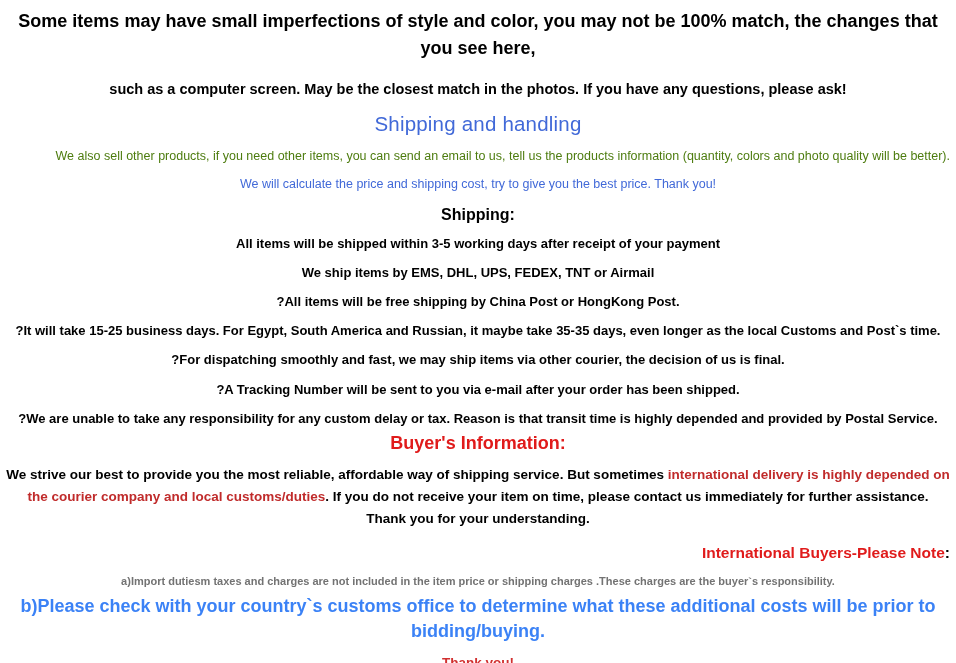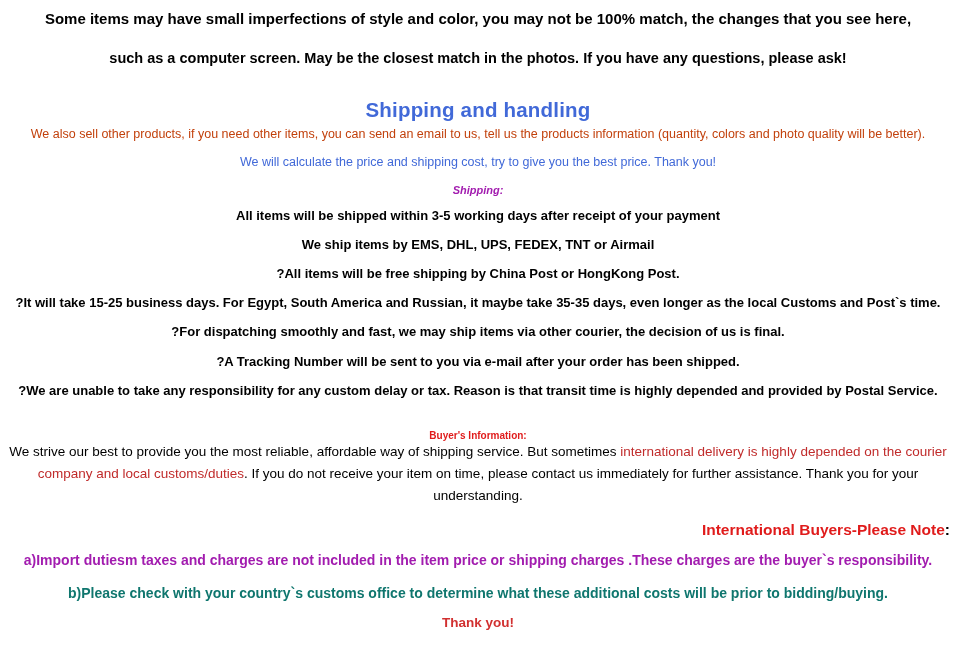--- a/index.html
+++ b/index.html
@@ -17,102 +17,103 @@
   .page {
     width: 956px;
     box-sizing: border-box;
     padding: 0 6px;
   }
   .line {
     text-align: center;
     font-weight: bold;
   }
   .intro {
-    font-size: 15px;
+    font-size: 18px;
     line-height: 1.48;
     margin-top: 8px;
   }
   .intro-2 {
     font-size: 14.5px;
     line-height: 1.48;
     margin-top: 18px;
   }
   .h-shipping-handling {
     color: #4169d8;
     font-size: 20.5px;
-    font-weight: bold;
-    margin-top: 28px;
+    font-weight: normal;
+    margin-top: 11px;
     letter-spacing: 0.2px;
   }
   .blue-small {
-    color: #c2410c;
+    color: #4d7c0f;
     font-size: 12.5px;
     font-weight: normal;
-    margin-top: 4px;
+    margin-top: 12px;
     line-height: 1.4;
+    text-align: right;
   }
   .blue-small-2 {
     color: #4169d8;
     font-size: 12.5px;
     font-weight: normal;
     margin-top: 11px;
     line-height: 1.4;
   }
   .h-orange {
-    color: #a21caf;
-    font-size: 11px;
+    color: #000000;
+    font-size: 16px;
     font-weight: bold;
     margin-top: 12px;
-    font-style: italic;
   }
   .body-line {
     font-size: 13px;
     font-weight: bold;
     margin-top: 11px;
     line-height: 1.4;
   }
   .body-line-sm {
     font-size: 13px;
     font-weight: bold;
     margin-top: 11px;
     line-height: 1.4;
   }
   .h-red {
     color: #e01b1b;
-    font-size: 10px;
+    font-size: 18px;
     font-weight: bold;
-    margin-top: 30px;
+    margin-top: 5px;
   }
   .h-red-note {
     color: #e01b1b;
     font-size: 15.5px;
     font-weight: bold;
     margin-top: 14px;
     text-align: right;
   }
   .buyer-para {
     font-size: 13.5px;
-    font-weight: normal;
+    font-weight: bold;
     line-height: 1.62;
+    margin-top: 10px;
     text-align: center;
     color: #000000;
   }
   .red-text { color: #c02b2b; }
   .note-line {
-    color: #a21caf;
-    font-size: 14px;
+    color: #737373;
+    font-size: 11px;
     font-weight: bold;
     margin-top: 12px;
     line-height: 1.4;
   }
   .note-line-b {
-    color: #0f766e;
-    font-size: 14px;
+    color: #3b82f6;
+    font-size: 18px;
     font-weight: bold;
-    margin-top: 14px;
+    margin-top: 5px;
     line-height: 1.4;
   }
   .thanks {
     color: #d13030;
     font-size: 13.5px;
     font-weight: bold;
     margin-top: 11px;
   }
   .colon-dark { color: #000000; }
 </style>

